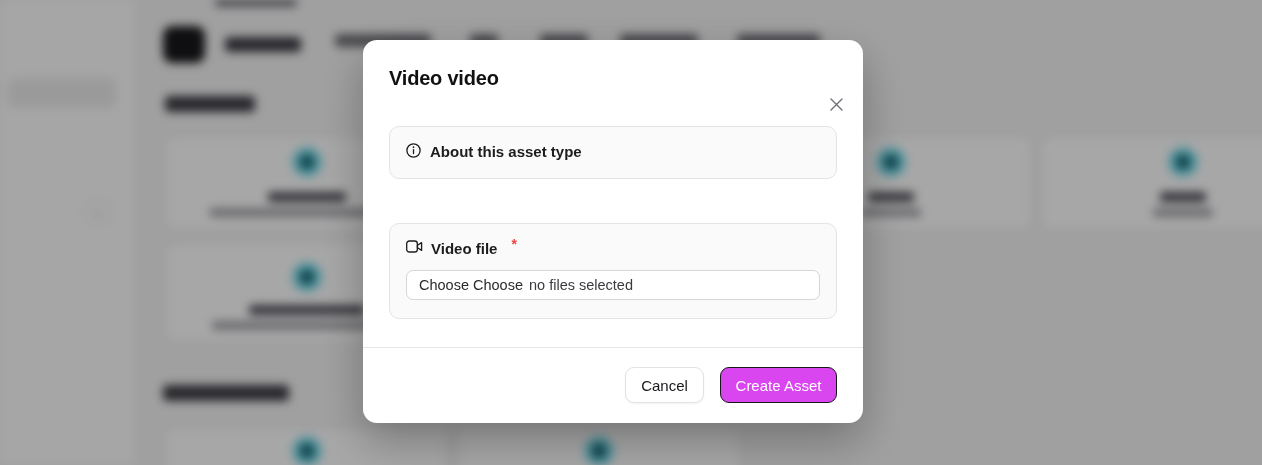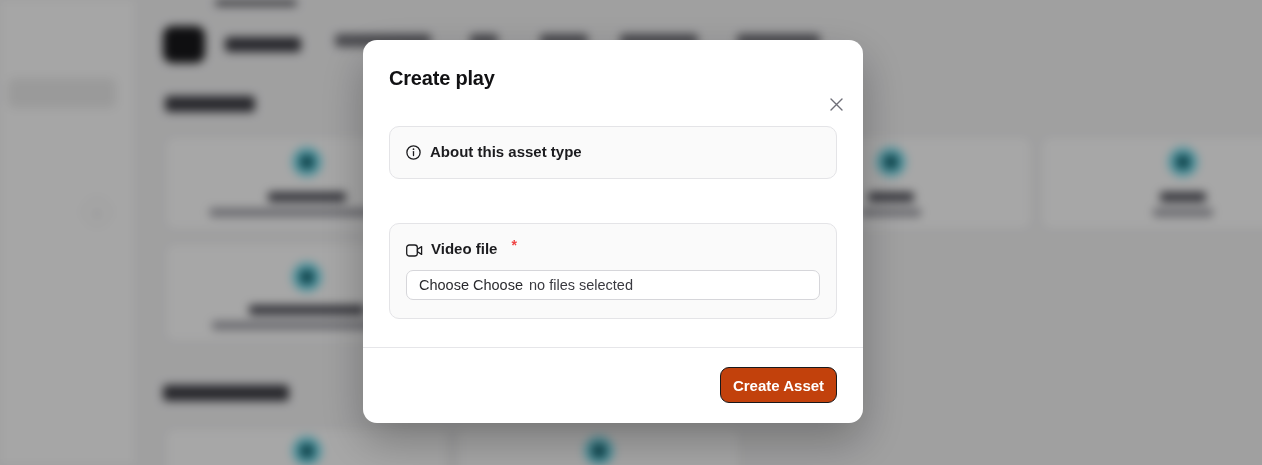--- a/index.html
+++ b/index.html
@@ -38,38 +38,38 @@
            box-shadow:0 18px 45px rgba(0,0,0,0.28); color:#18181b; }
   .modal-header { padding:27px 26px 0 26px; }
   .modal-title { font-size:20px; font-weight:700; letter-spacing:-0.2px; color:#111113; }
   .close-btn { position:absolute; top:50px; right:13px; width:28px; height:28px;
                display:flex; align-items:center; justify-content:center; cursor:pointer;
                color:#6f6f78; background:transparent; border:none; border-radius:6px; }
   .modal-body { padding:36px 26px 0 26px; }
   .group-box { background:#fafafa; border:1px solid #e4e4e7; border-radius:10px;
                padding:16px 16px 18px 16px; }
   .group-box + .group-box { margin-top:44px; }
-  .gb-head { display:flex; align-items:flex-end; gap:9px; }
+  .gb-head { display:flex; align-items:flex-start; gap:9px; }
   .gb-title { font-size:15px; font-weight:700; color:#1c1c1f; }
   .gb-desc { margin-top:9px; font-size:15px; line-height:20px; color:#73737c; }
   .req { color:#ef4444; font-size:14px; font-weight:700; position:relative; top:-4px; margin-left:6px; }
   .file-input { margin-top:13px; width:100%; height:30px; background:#ffffff;
                 border:1px solid #d6d6da; border-radius:7px; display:flex; align-items:center;
                 padding:0 12px; font-size:14.5px; color:#2a2a2e; cursor:pointer; }
   .file-status { margin-left:6px; color:#3a3a40; }
   .modal-footer { position:absolute; left:0; right:0; bottom:0; height:76px;
                   border-top:1px solid #e6e6e9; display:flex; justify-content:flex-end;
                   align-items:flex-start; gap:16px; padding:19px 26px 0 26px;
                   border-radius:0 0 14px 14px; }
   .btn { height:36px; border-radius:9px; font-size:15px; font-weight:500;
          font-family:"Liberation Sans", sans-serif; display:flex; align-items:center;
          justify-content:center; cursor:pointer; }
   .btn-secondary { width:79px; background:#ffffff; border:1px solid #e2e2e6;
                    color:#18181b; box-shadow:0 1px 2px rgba(0,0,0,0.05); }
-  .btn-primary { width:117px; background:#c2410c; border:1px solid #18181b; color:#ffffff;font-weight:bold; }
+  .btn-primary { width:117px; background:#d946ef; border:1px solid #18181b; color:#ffffff; }
   .icon-svg { display:block; }
 </style>
 </head>
 <body>
 
 <div class="screen">
 
   <div class="bg-layer">
     <div class="bg-content">
       <div class="abs sidebar"></div>
@@ -125,21 +125,21 @@
       <div class="abs card" style="left:457px;top:428px;width:283px;height:80px;">
         <div class="cicon" style="top:7px;"></div>
       </div>
     </div>
   </div>
 
   <div class="tint"></div>
 
   <div class="modal">
     <div class="modal-header">
-      <div class="modal-title">Create play</div>
+      <div class="modal-title">Video video</div>
     </div>
     <button class="close-btn">
       <span>
         <svg class="icon-svg" width="13" height="13" viewBox="0 0 13 13">
             <path d="M1 1 L12 12 M12 1 L1 12" stroke="#6f6f78" stroke-width="1.4" stroke-linecap="round"></path>
           </svg>
       </span>
     </button>
 
     <div class="modal-body">
@@ -169,17 +169,18 @@
           <span class="req">*</span>
         </div>
         <div class="file-input">
           <span>Choose Choose</span>
           <span class="file-status">no files selected</span>
         </div>
       </div>
     </div>
 
     <div class="modal-footer">
+      <button class="btn btn-secondary">Cancel</button>
       <button class="btn btn-primary">Create Asset</button>
     </div>
   </div>
 
 </div>
 
 </body></html>

